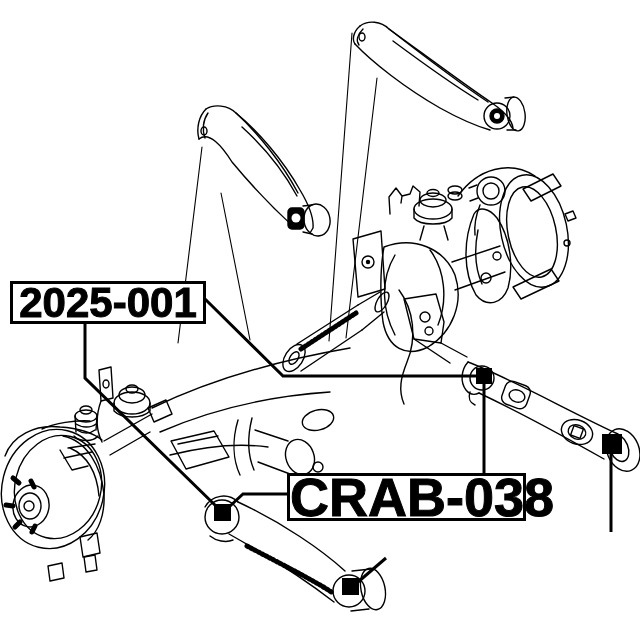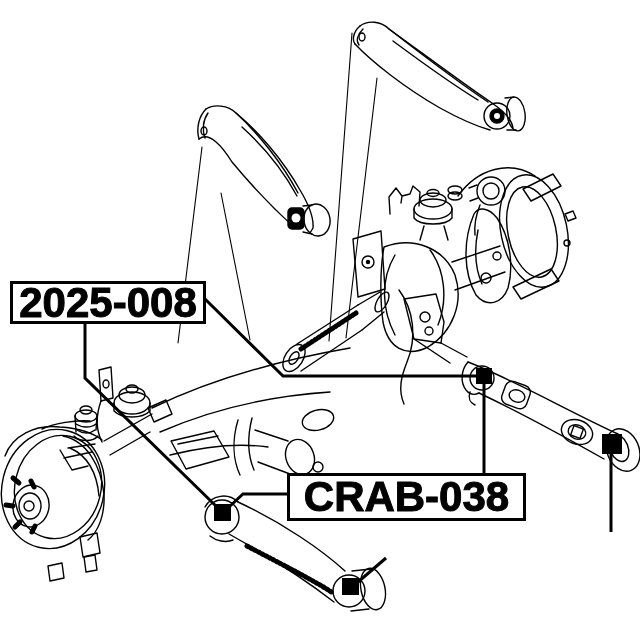--- a/index.html
+++ b/index.html
@@ -3,21 +3,21 @@
 <meta charset="utf-8">
 <style>
   html,body{margin:0;padding:0;background:#fff;}
   .stage{position:relative;width:640px;height:640px;background:#fff;overflow:hidden;
          font-family:"Liberation Sans", sans-serif;}
   .stage svg{position:absolute;left:0;top:0;}
   .callout{position:absolute;border:3px solid #000;background:#fff;color:#000;
            font-weight:bold;text-align:center;white-space:nowrap;
            -webkit-text-stroke:1px #000;letter-spacing:0px;}
   #callout-1{left:10px;top:281px;width:190px;height:37px;line-height:37px;font-size:42px;}
-  #callout-2{left:287px;top:473px;width:233px;height:42px;line-height:42px;font-size:42px;}
+  #callout-2{left:287px;top:473px;width:233px;height:42px;line-height:42px;font-size:54px;}
   #callout-3{left:386px;top:532px;width:234px;height:42px;line-height:42px;font-size:46px;}
 </style>
 </head>
 <body>
 
 <div class="stage">
 
 <svg width="640" height="640" viewBox="0 0 640 640">
   <g stroke="#000" fill="none" stroke-width="1.4" stroke-linecap="round" stroke-linejoin="round">
 
@@ -187,16 +187,16 @@
   </g>
 
   <g fill="#000" stroke="none">
     <rect x="214" y="504" width="17" height="17"></rect>
     <rect x="476" y="368" width="16" height="16"></rect>
     <rect x="602" y="434" width="20" height="20"></rect>
     <rect x="342" y="578" width="17" height="17"></rect>
   </g>
 </svg>
 
-<div class="callout" id="callout-1">2025-008</div>
+<div class="callout" id="callout-1">2025-001</div>
 <div class="callout" id="callout-2">CRAB-038</div>
 
 </div>
 
 </body></html>

